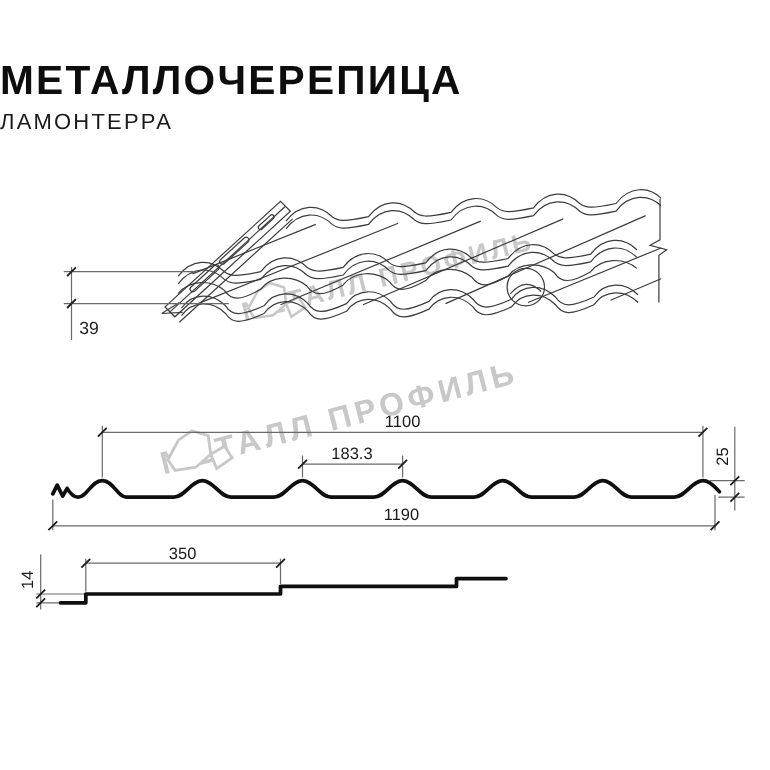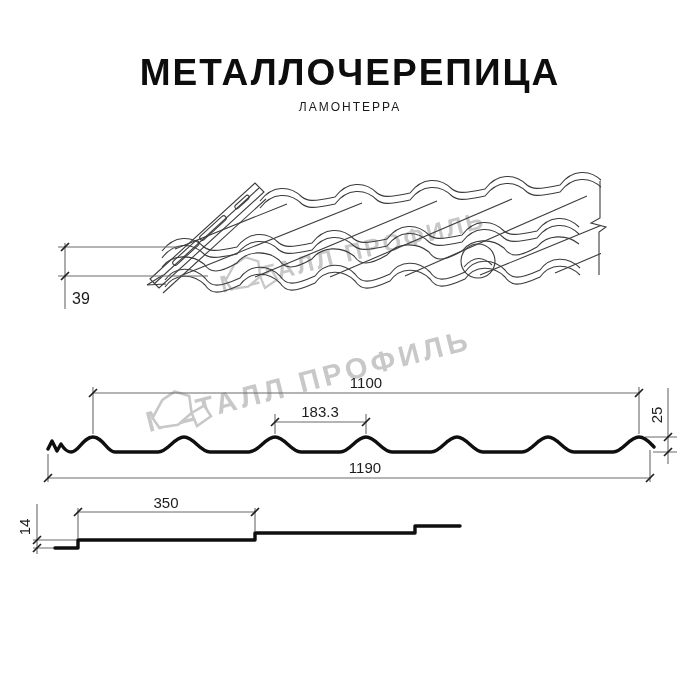--- a/index.html
+++ b/index.html
@@ -1,25 +1,25 @@
 <!DOCTYPE html>
 <html><head>
 <meta charset="utf-8">
 <style>
   html,body{margin:0;padding:0;background:#fff;}
   .page{
     position:relative;width:700px;height:700px;background:#fff;overflow:hidden;
     font-family:"Liberation Sans",sans-serif;color:#111;
   }
-  .header{position:absolute;left:0;top:0;width:700px;text-align:center;}
+  .header{position:absolute;left:0;top:0;width:700px;}
   .title{
     margin-top:52px;font-size:37px;font-weight:800;letter-spacing:2px;color:#0d0d0d;
   }
   .subtitle{
-    margin-top:6px;font-size:12px;font-weight:500;letter-spacing:2px;color:#1a1a1a;
+    margin-top:6px;font-size:20px;font-weight:500;letter-spacing:2px;color:#1a1a1a;
   }
   .wm{
     position:absolute;display:flex;align-items:center;gap:10px;
     color:#c8c8c8;white-space:nowrap;pointer-events:none;
   }
   .wm .wm-text{font-weight:700;}
   .wm1{left:222px;top:264px;transform:rotate(-14deg);transform-origin:29px 23px;}
   .wm1 .wm-text{font-size:24px;letter-spacing:3px;}
   .wm2{left:148px;top:398px;transform:rotate(-14.5deg);transform-origin:33px 26px;}
   .wm2 .wm-text{font-size:29px;letter-spacing:4px;}

